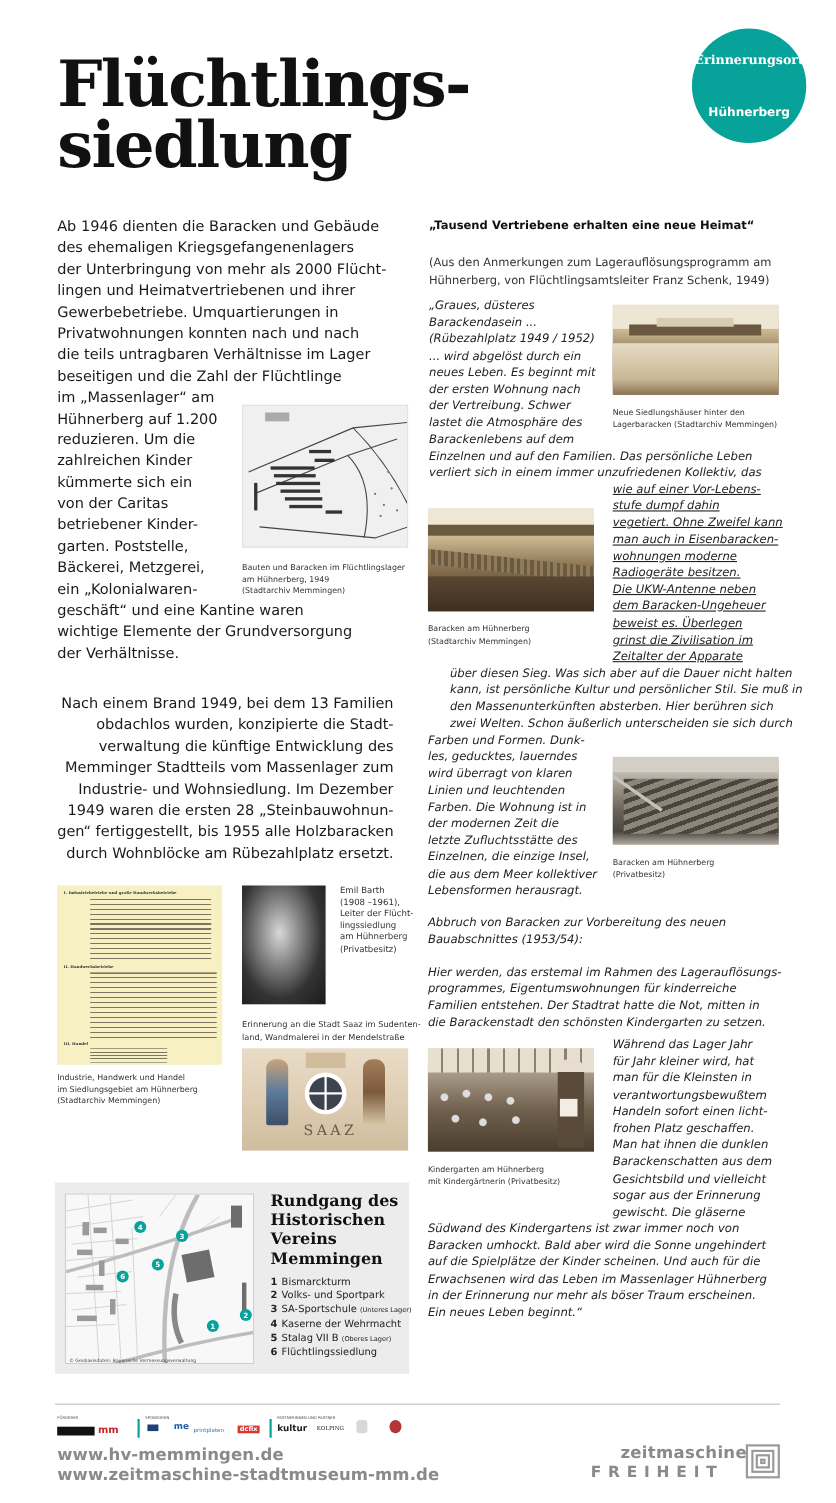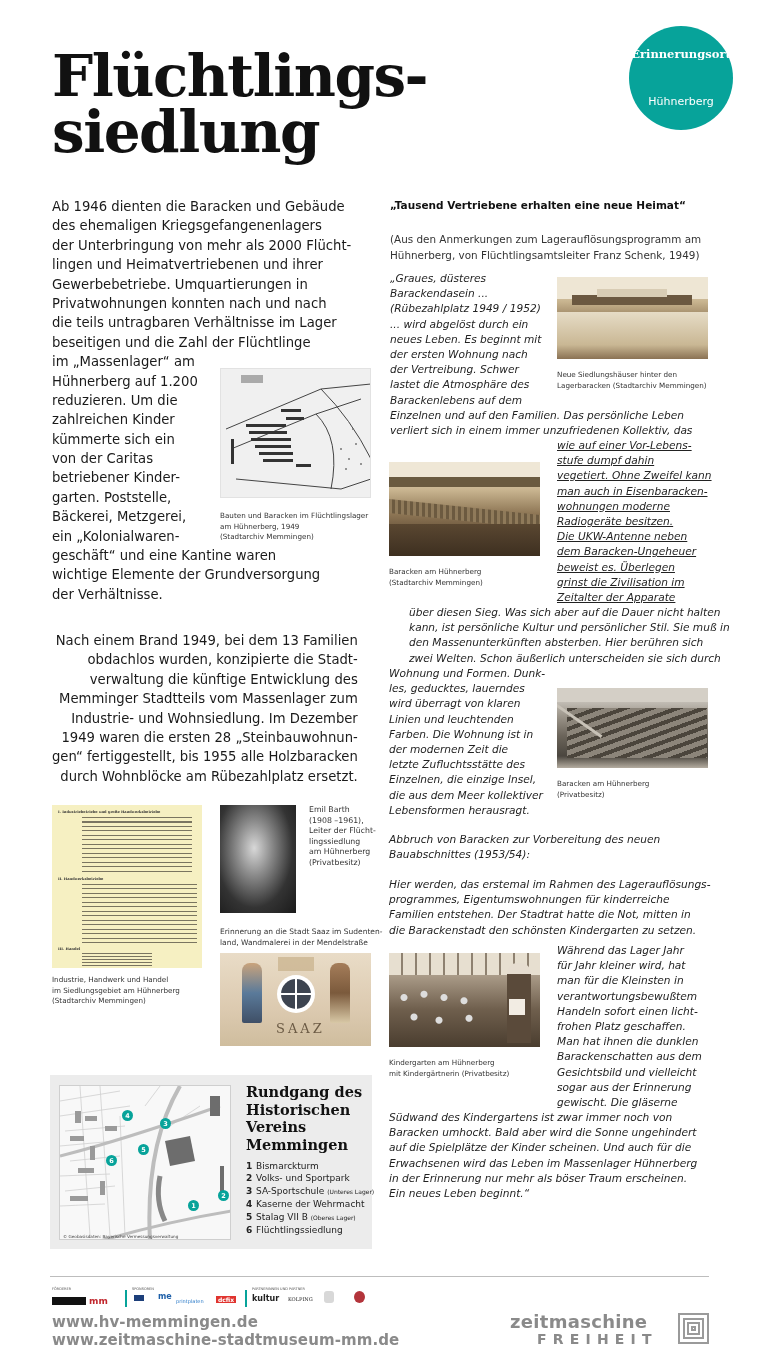--- a/index.html
+++ b/index.html
@@ -5,21 +5,21 @@
     * { box-sizing: border-box; margin: 0; padding: 0; }
     html, body { width: 760px; height: 1366px; background: #ffffff; overflow: hidden; }
     body { position: relative; font-family: "DejaVu Sans", sans-serif; color: #1a1a1a; }
     .abs { position: absolute; }
 
     .title { left: 52px; top: 48px; font-family: "DejaVu Serif", serif; font-weight: bold; font-size: 58px; line-height: 56px; letter-spacing: -1.5px; color: #111; }
     .title div { white-space: nowrap; }
 
     .badge { left: 629px; top: 26px; width: 104px; height: 104px; border-radius: 50%; background: #07a39a; color: #fff; display: flex; flex-direction: column; align-items: center; justify-content: center; text-align: center; }
     .badge .l1 { font-family: "DejaVu Serif", serif; font-weight: bold; font-size: 11.5px; line-height: 15px; }
-    .badge .l2 { font-family: "DejaVu Sans", sans-serif; font-weight: normal; font-size: 11px; line-height: 15px; margin-top: 32px; }
+    .badge .l2 { font-family: "DejaVu Sans", sans-serif; font-weight: bold; font-size: 11px; line-height: 15px; margin-top: 32px; }
 
     .lead { font-family: "DejaVu Sans", sans-serif; font-size: 13.2px; line-height: 19.4px; color: #1a1a1a; white-space: nowrap; }
     .lead div { height: 19.4px; }
 
     .caption { font-size: 7.2px; line-height: 10.5px; color: #333; white-space: nowrap; }
     .caption div { height: 10.5px; }
 
     .quote-head { left: 390px; top: 199px; font-size: 10.5px; font-weight: bold; color: #111; white-space: nowrap; }
     .quote-src { left: 390px; top: 231px; font-size: 10.4px; line-height: 16px; color: #333; white-space: nowrap; }
 
@@ -34,21 +34,21 @@
     .walk-map { left: 59px; top: 1085px; width: 172px; height: 155px; background: #f8f8f8; border: 1px solid #cfcfcf; overflow: hidden; }
     .walk-title { left: 246px; top: 1083px; font-family: "DejaVu Serif", serif; font-weight: bold; font-size: 14.5px; line-height: 17.5px; color: #111; white-space: nowrap; }
     .walk-list { left: 246px; top: 1160px; font-size: 9px; line-height: 12.4px; color: #222; white-space: nowrap; }
     .walk-list .num { font-weight: bold; display: inline-block; width: 10px; }
     .walk-list .small { font-size: 6px; }
     .pin { width: 11px; height: 11px; border-radius: 50%; background: #07a39a; color: #fff; font-size: 6.5px; font-weight: bold; display: flex; align-items: center; justify-content: center; }
 
     .rule { left: 50px; top: 1276px; width: 659px; height: 1px; background: #bdbdbd; }
     .url { font-size: 15px; font-weight: bold; color: #8a8a8a; white-space: nowrap; letter-spacing: 0.1px; }
     .tiny { font-size: 3.5px; color: #555; white-space: nowrap; }
-    .zm1 { left: 510px; top: 1311px; font-size: 18px; color: #8a8a8a; font-weight: bold; letter-spacing: 0.3px; }
+    .zm1 { left: 564px; top: 1311px; font-size: 15px; color: #8a8a8a; font-weight: bold; letter-spacing: 0.3px; }
     .zm2 { left: 537px; top: 1331px; font-size: 14px; color: #8a8a8a; font-weight: bold; letter-spacing: 6.2px; }
     .zm-icon { left: 678px; top: 1313px; width: 31px; height: 31px; border: 2px solid #9a9a9a; display: flex; align-items: center; justify-content: center; }
     .zm-icon div { border: 2px solid #9a9a9a; display: flex; align-items: center; justify-content: center; }
   </style>
 </head>
 <body>
 
 <div class="abs title">
   <div>Flüchtlings-</div>
   <div>siedlung</div>
@@ -280,21 +280,21 @@
 </div>
 
 <div class="abs ital" style="left:409px; top:605px;">
   <div>über diesen Sieg. Was sich aber auf die Dauer nicht halten</div>
   <div>kann, ist persönliche Kultur und persönlicher Stil. Sie muß in</div>
   <div>den Massenunterkünften absterben. Hier berühren sich</div>
   <div>zwei Welten. Schon äußerlich unterscheiden sie sich durch</div>
 </div>
 
 <div class="abs ital" style="left:389px; top:666px;">
-  <div>Wohnung und Formen. Dunk-</div>
+  <div>Farben und Formen. Dunk-</div>
   <div>les, geducktes, lauerndes</div>
   <div>wird überragt von klaren</div>
   <div>Linien und leuchtenden</div>
   <div>Farben. Die Wohnung ist in</div>
   <div>der modernen Zeit die</div>
   <div>letzte Zufluchtsstätte des</div>
   <div>Einzelnen, die einzige Insel,</div>
   <div>die aus dem Meer kollektiver</div>
   <div>Lebensformen herausragt.</div>
 </div>

